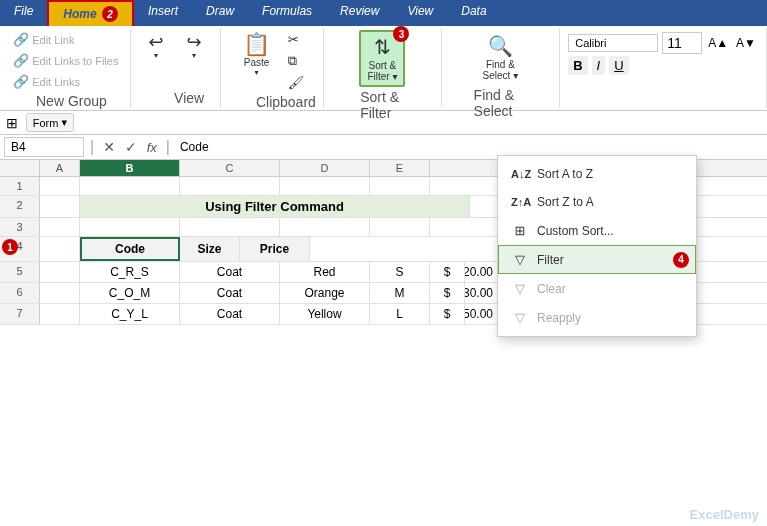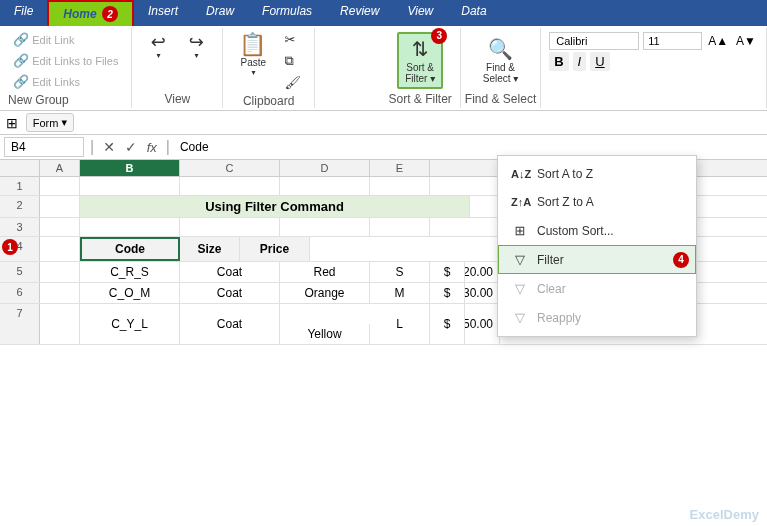--- a/index.html
+++ b/index.html
@@ -1,25 +1,25 @@
 <!DOCTYPE html>
 <html><head>
   <meta charset="utf-8">
   <style>
     * { box-sizing: border-box; margin: 0; padding: 0; }
     body { font-family: 'Segoe UI', Arial, sans-serif; font-size: 12px; background: #fff; width: 767px; height: 526px; overflow: hidden; }
     .ribbon-tabs { display: flex; background: #2b579a; padding: 0; font-style: italic; }
     .ribbon-tab { padding: 4px 14px; color: #fff; font-size: 12px; cursor: pointer; }
-    .ribbon-tab.active { background: #84cc16; color: #2b579a; font-weight: bold; border: 2px solid #c00; border-bottom: none; }
+    .ribbon-tab.active { background: #eab308; color: #2b579a; font-weight: bold; border: 2px solid #c00; border-bottom: none; }
     .ribbon-tab-num { background: #c00; color: #fff; border-radius: 50%; width: 16px; height: 16px; display: inline-flex; align-items: center; justify-content: center; font-size: 10px; font-weight: bold; margin-left: 2px; }
 
     .ribbon-content { display: flex; align-items: stretch; padding: 2px 0; border-bottom: 1px solid #ccc; }
     .ribbon-group { display: flex; flex-direction: column; align-items: center; padding: 2px 8px; border-right: 1px solid #e0e0e0; min-width: 60px; }
     .ribbon-group-items { display: flex; align-items: center; gap: 2px; flex: 1; }
-    .ribbon-group-label { font-size: 12px; color: #555; margin-top: 2px; }
+    .ribbon-group-label { font-size: 14px; color: #555; margin-top: 2px; margin-left: 28px; }
 
     .btn-small { display: flex; flex-direction: column; align-items: center; padding: 2px 4px; cursor: pointer; border: 1px solid transparent; border-radius: 2px; font-size: 10px; color: #333; min-width: 36px; }
     .btn-small .icon { font-size: 18px; line-height: 1; }
 
     .btn-large { display: flex; flex-direction: column; align-items: center; justify-content: center; padding: 3px 6px; cursor: pointer; border: 1px solid transparent; border-radius: 2px; font-size: 10px; color: #333; min-width: 44px; }
     .btn-large .icon { font-size: 22px; line-height: 1; }
     .btn-large .label { font-size: 10px; margin-top: 1px; text-align: center; }
     .sub-btn { display: flex; align-items: center; gap: 3px; padding: 1px 4px; cursor: pointer; font-size: 11px; color: #333; border: 1px solid transparent; border-radius: 2px; white-space: nowrap; }
     .sub-btn .sub-icon { font-size: 13px; }
     .sub-btn.disabled { color: #aaa; cursor: default; }
@@ -177,21 +177,21 @@
           <span style="font-size:20px;">🔍</span>
           <span class="label">Find &amp;<br>Select ▾</span>
         </div>
       </div>
       <div class="ribbon-group-label">Find &amp; Select</div>
     </div>
 
     <div class="font-group">
       <div class="font-row1">
         <input class="font-name" value="Calibri" style="">
-        <input style="width: 59px; border: 1px solid rgb(204, 204, 204); padding: 2px 4px; font-size: 11px;" value="11">
+        <input style="width: 40px; border: 1px solid rgb(204, 204, 204); padding: 2px 4px; font-size: 14px;" value="11">
         <span style="cursor:pointer; font-size:12px; padding:1px 2px;">A▲</span>
         <span style="cursor:pointer; font-size:12px; padding:1px 2px;">A▼</span>
       </div>
       <div class="font-row2">
         <button class="font-format-btn"><b>B</b></button>
         <button class="font-format-btn"><i>I</i></button>
         <button class="font-format-btn"><u>U</u></button>
       </div>
     </div>
 
@@ -292,21 +292,21 @@
       <div class="cell cell-e" style="justify-content:center;">M</div>
       <div class="cell" style="width:35px; justify-content:center;">$</div>
       <div class="cell" style="width:35px; justify-content:flex-end;">30.00</div>
     </div>
 
     <div class="spreadsheet-row">
       <div class="row-num">7</div>
       <div class="cell cell-a"></div>
       <div class="cell cell-b" style="justify-content:center;">C_Y_L</div>
       <div class="cell cell-c" style="justify-content:center;">Coat</div>
-      <div class="cell cell-d" style="justify-content:center;margin-top:20px;">Yellow</div>
+      <div class="cell cell-d" style="justify-content:center;">Yellow</div>
       <div class="cell cell-e" style="justify-content:center;">L</div>
       <div class="cell" style="width:35px; justify-content:center;">$</div>
       <div class="cell" style="width:35px; justify-content:flex-end;">50.00</div>
     </div>
 
   </div>
 
   <div class="dropdown-menu">
     <div class="menu-item">
       <span class="menu-icon" style="font-weight:bold; font-size:11px;">A↓Z</span>

